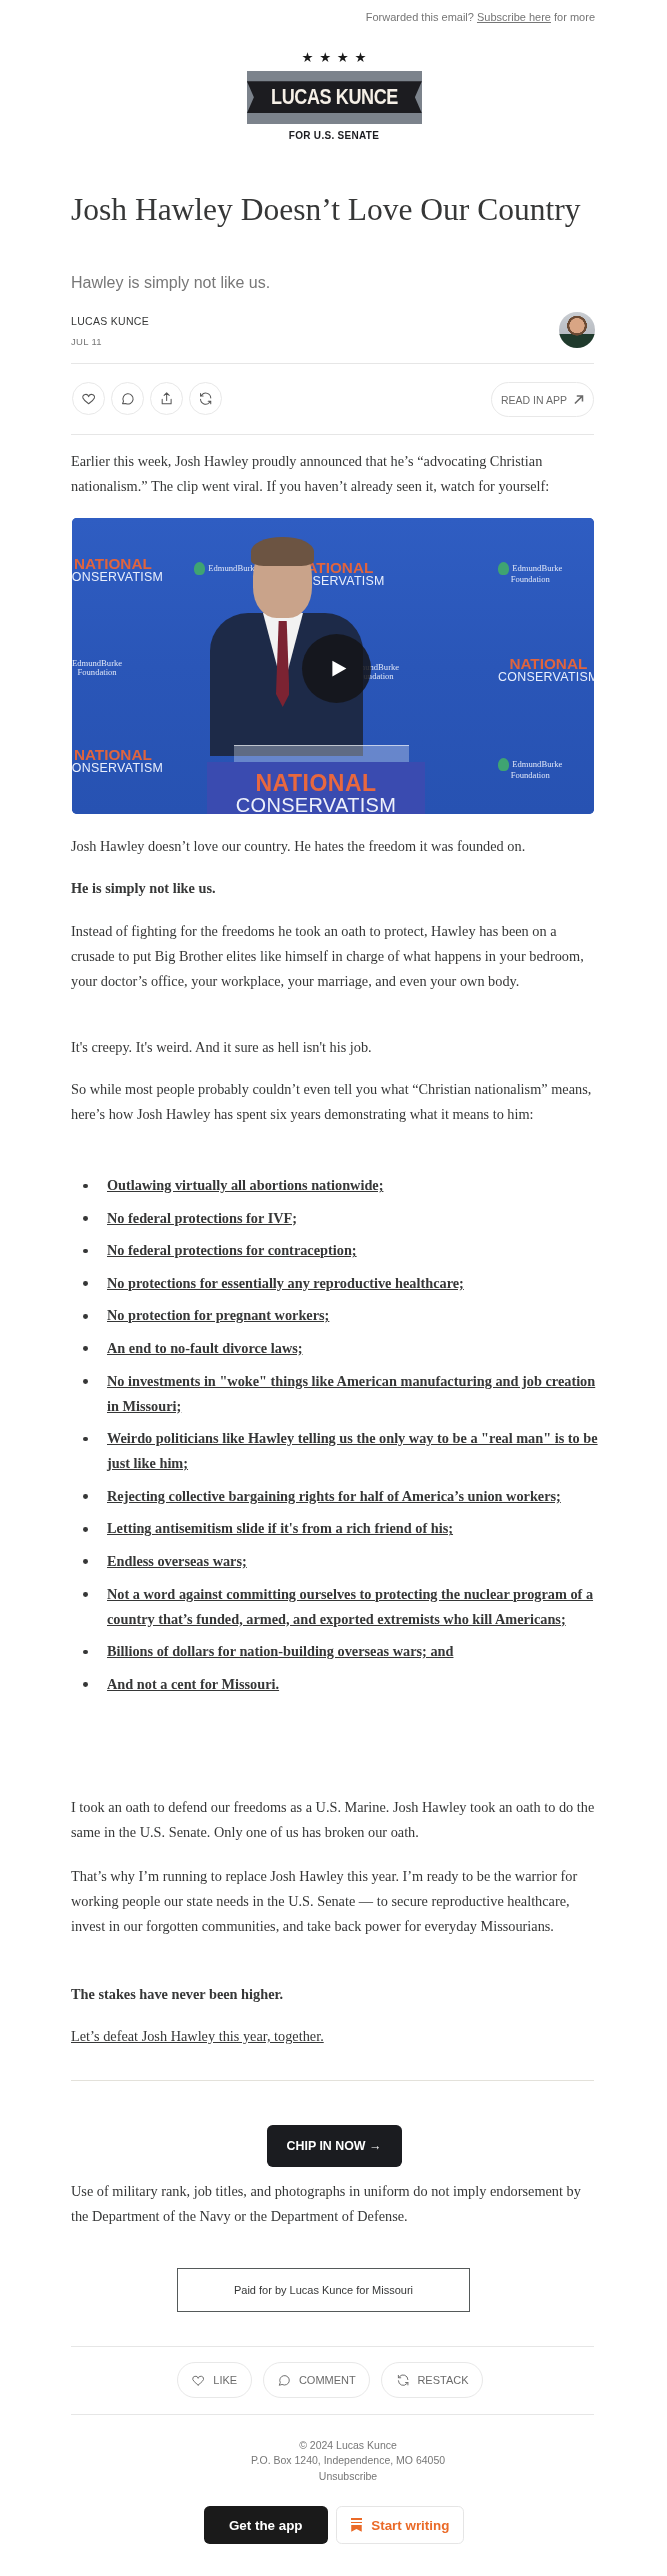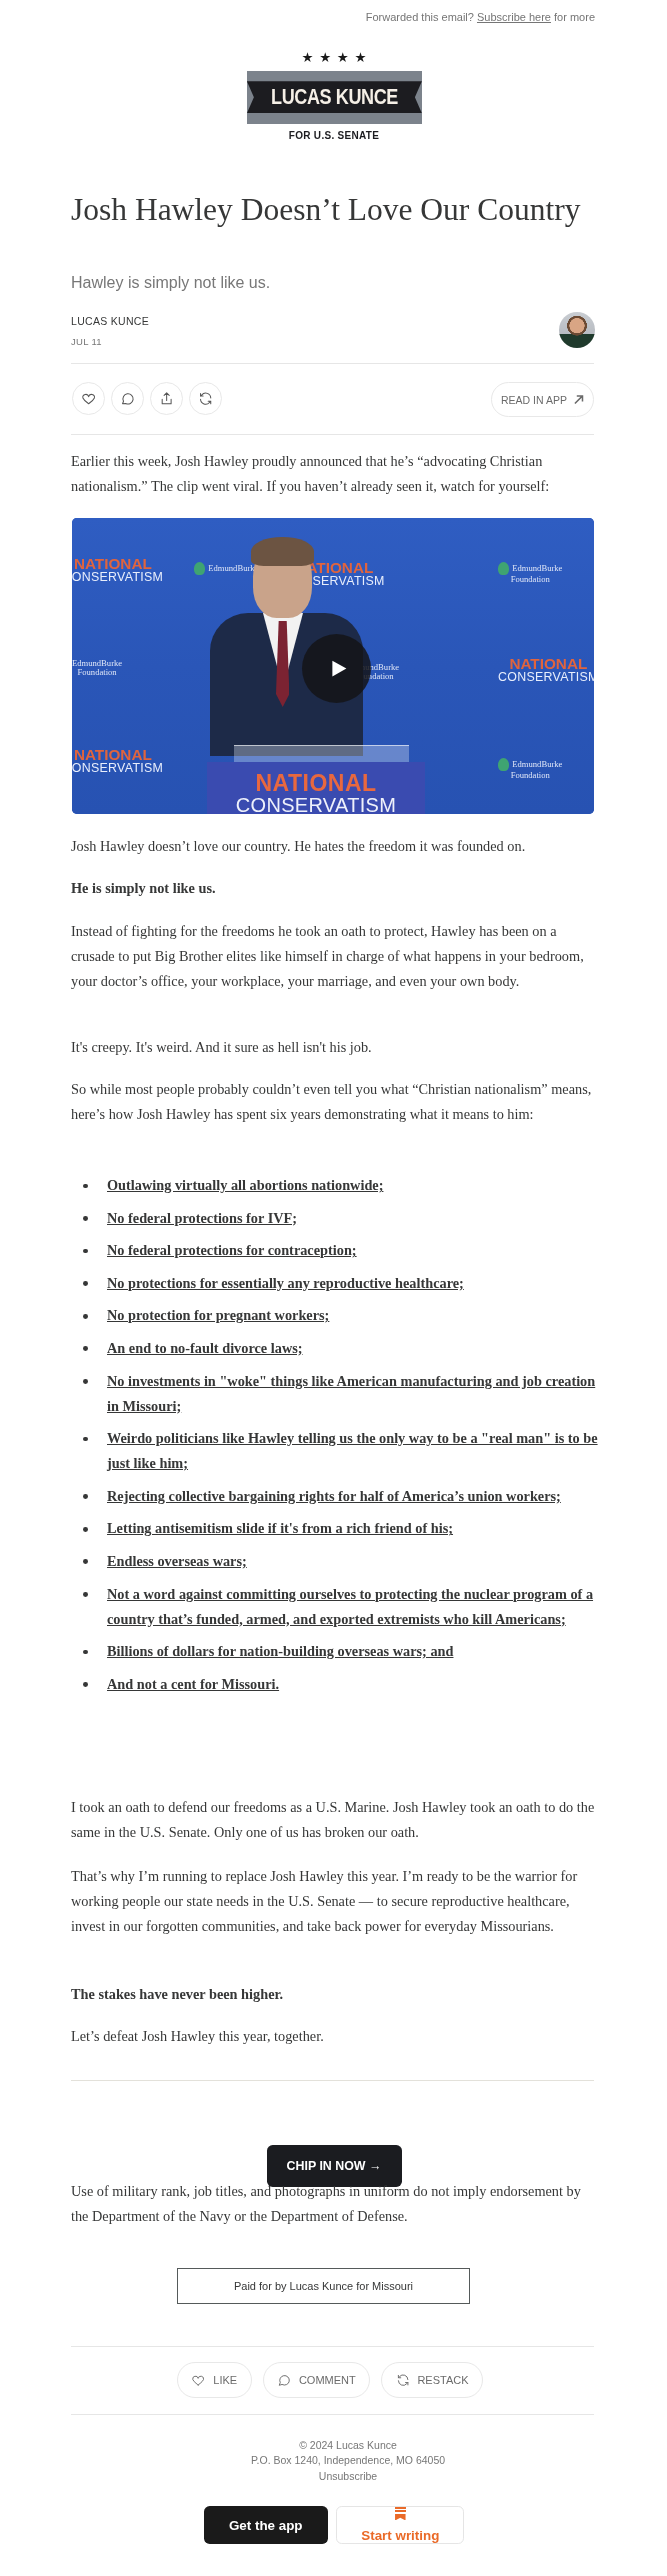--- a/index.html
+++ b/index.html
@@ -61,34 +61,34 @@
           display: flex; align-items: center; justify-content: center; }
   .play svg { width: 21px; height: 21px; margin-left: 3.8px; fill: #ffffff; }
 
   .bullets { position: absolute; top: 1173px; left: 71px; width: 530px; list-style: none; }
   .bullets li { position: relative; padding-left: 36px; font-size: 14.3px; line-height: 25px; margin-bottom: 7.6px; font-weight: bold; color: #363737; }
   .bullets li::before { content: ""; position: absolute; left: 12.4px; top: 10.5px; width: 4.8px; height: 4.8px; border-radius: 50%; background: #363737; }
   .bullets li a { color: #363737; text-decoration: underline; }
 
   .cta-wrap { position: absolute; top: 2125px; left: 0; width: 668px; display: flex; justify-content: center; }
   .cta { background: #1b1c20; color: #ffffff; border-radius: 5.7px; width: 135px; height: 42px; display: flex; align-items: center; justify-content: center;
-         font-size: 12.4px; font-weight: bold; margin-top: 20px; }
-  .paid-for { position: absolute; top: 2268px; left: 177px; width: 293px; height: 36px; border: 1.4px solid #555a5a; display: flex; align-items: center; justify-content: center;
+         font-size: 12.4px; font-weight: bold; }
+  .paid-for { position: absolute; top: 2268px; left: 177px; width: 293px; height: 44px; border: 1.4px solid #555a5a; display: flex; align-items: center; justify-content: center;
               font-size: 11px; color: #363737; }
 
   .foot-btns { position: absolute; top: 2362px; left: 0; width: 668px; display: flex; justify-content: center; gap: 11px; padding-right: 8px; }
   .foot-btn { height: 36px; border: 1px solid #e8e8e8; border-radius: 18px; display: flex; align-items: center; gap: 7.6px; padding: 0 13.4px; font-size: 11px; color: #6b6b6b; }
   .foot-btn svg { width: 14.3px; height: 14.3px; stroke: #6b6b6b; fill: none; stroke-width: 1.6; stroke-linecap: round; stroke-linejoin: round; }
 
   .copyright { position: absolute; top: 2438px; left: 16px; width: 664px; text-align: center; font-size: 10.5px; line-height: 15.3px; color: #777777; }
   .copyright a { color: #777777; text-decoration: none; }
 
   .app-btns { position: absolute; top: 2506px; left: 0; width: 668px; display: flex; justify-content: center; gap: 8.6px; }
   .get-app { width: 124px; height: 38px; background: #1a1a1a; color: #fff; border-radius: 5.7px; display: flex; align-items: center; justify-content: center; font-size: 13.4px; font-weight: bold; }
-  .start-writing { width: 128px; height: 38px; border: 1px solid #e5e5e5; border-radius: 5.7px; display: flex; align-items: center; justify-content: center; gap: 9.5px; color: #ea6a28; font-size: 13.4px; font-weight: bold; background: #fff; flex-direction: column; }
+  .start-writing { width: 128px; height: 38px; border: 1px solid #e5e5e5; border-radius: 5.7px; display: flex; align-items: center; justify-content: center; gap: 9.5px; color: #ea6a28; font-size: 13.4px; font-weight: bold; background: #fff; }
   .start-writing .bookmark { width: 10.5px; height: 13.4px; position: relative; }
   .start-writing .bookmark span { position: absolute; left: 0; width: 10.5px; height: 1.9px; background: #ea6a28; }
   .start-writing .bookmark .b3 { top: 6.7px; height: 6.7px; clip-path: polygon(0 0, 100% 0, 100% 100%, 50% 60%, 0 100%); }
 </style>
 </head>
 <body>
 
 <div class="forwarded sans">
   <span>Forwarded this email? </span><a href="#">Subscribe here</a><span> for more</span>
 </div>
@@ -204,21 +204,21 @@
   <li><a href="#">Letting antisemitism slide if it's from a rich friend of his; </a></li>
   <li><a href="#">Endless overseas wars;</a></li>
   <li><a href="#">Not a word against committing ourselves to protecting the nuclear program of a country that’s funded, armed, and exported extremists who kill Americans;</a></li>
   <li><a href="#">Billions of dollars for nation-building overseas wars; and</a></li>
   <li><a href="#">And not a cent for Missouri.</a></li>
 </ul>
 
 <p class="p serif" style="top:1795px;">I took an oath to defend our freedoms as a U.S. Marine. Josh Hawley took an oath to do the same in the U.S. Senate. Only one of us has broken our oath.</p>
 <p class="p serif" style="top:1864px;">That’s why I’m running to replace Josh Hawley this year. I’m ready to be the warrior for working people our state needs in the U.S. Senate — to secure reproductive healthcare, invest in our forgotten communities, and take back power for everyday Missourians.</p>
 <p class="p serif" style="top:1982px;font-weight:bold;">The stakes have never been higher.</p>
-<p class="p serif" style="top:2024px;">Let’s defeat Josh Hawley this year, together.</p>
+<p class="p serif" style="top:2024px;text-decoration:underline;">Let’s defeat Josh Hawley this year, together.</p>
 
 <div class="divider" style="top:2080px;background:#e3e1da;"></div>
 
 <div class="cta-wrap sans">
   <div class="cta">CHIP IN NOW →</div>
 </div>
 
 <p class="p serif" style="top:2179px;">Use of military rank, job titles, and photographs in uniform do not imply endorsement by the Department of the Navy or the Department of Defense.</p>
 
 <div class="paid-for sans">Paid for by Lucas Kunce for Missouri</div>

